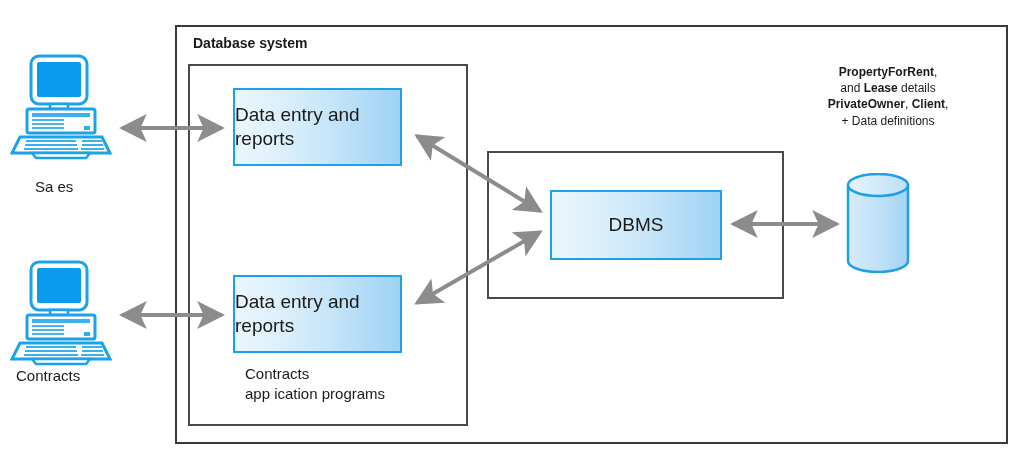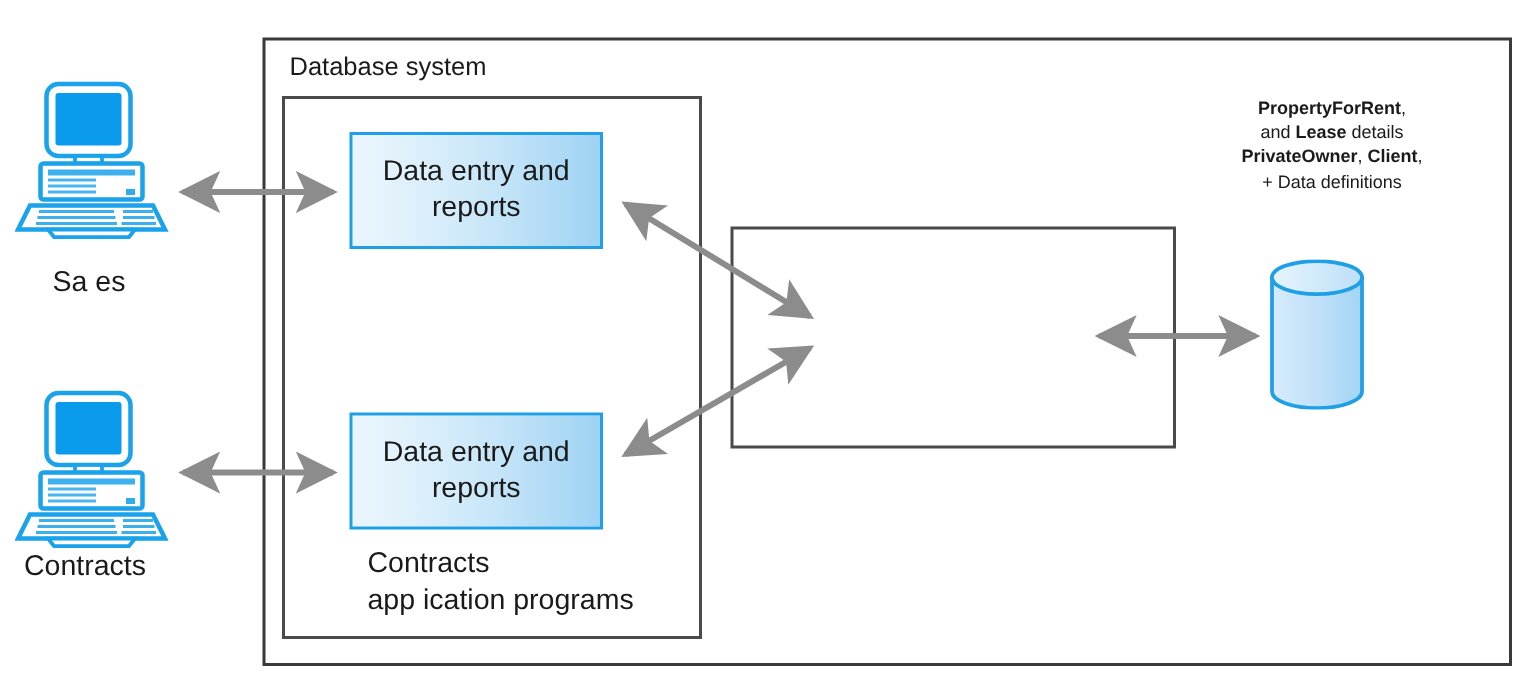--- a/index.html
+++ b/index.html
@@ -39,37 +39,36 @@
   .bluebox {
     position: absolute;
     box-sizing: border-box;
     border: 2px solid #1fa0e6;
     background: linear-gradient(to right,
                 #eaf6fd 0%, #e2f2fc 18%, #d5ecfa 38%,
                 #c6e5f8 58%, #b3dcf6 78%, #9ed3f4 100%);
     display: flex;
     align-items: center;
     justify-content: center;
-    text-align: center;
     line-height: 1.24;
     color: #1a1a1a;
   }
   #box-sales-entry     { left: 233px; top: 88px;  width: 169px; height: 78px;  font-size: 19px; }
   #box-contracts-entry { left: 233px; top: 275px; width: 169px; height: 78px;  font-size: 19px; }
   #box-dbms            { left: 550px; top: 190px; width: 172px; height: 70px;  font-size: 19px; }
 
   
   .label {
     position: absolute;
-    font-size: 19px;
+    font-size: 15px;
     line-height: 1.3;
     color: #1a1a1a;
     white-space: pre-line;
   }
-  #lbl-database-system { left: 193px; top: 34px;  font-size: 17px; }
+  #lbl-database-system { left: 193px; top: 34px;  font-size: 14px; font-weight: bold; }
   #lbl-sales-apps      { left: 245px; top: 176px; }
   #lbl-contracts-apps  { left: 245px; top: 364px; }
   #lbl-sales-node      { left: 35px;  top: 177px; }
   #lbl-contracts-node  { left: 16px;  top: 366px; }
   #lbl-database-cyl    { left: 840px; top: 281px; }
 
   
   #details-note {
     position: absolute;
     left: 762px;
@@ -171,20 +170,21 @@
   <div class="bluebox" id="box-sales-entry">Data entry
 and reports</div>
 
 
   <div class="bluebox" id="box-contracts-entry">Data entry
 and reports</div>
 
   <div class="label" id="lbl-contracts-apps">Contracts
 app ication programs</div>
 
+  <div class="bluebox" id="box-dbms">DBMS</div>
 
   <div id="details-note">
     <div><b>PropertyForRent</b><span>,</span></div>
     <div><span>and </span><b>Lease</b><span> details</span></div>
     <div><b>PrivateOwner</b><span>, </span><b>Client</b><span>,</span></div>
     <div>+ Data definitions</div>
   </div>
 
   <div id="cylinder">
     <svg viewBox="0 0 66 100" width="66" height="100" aria-hidden="true">

